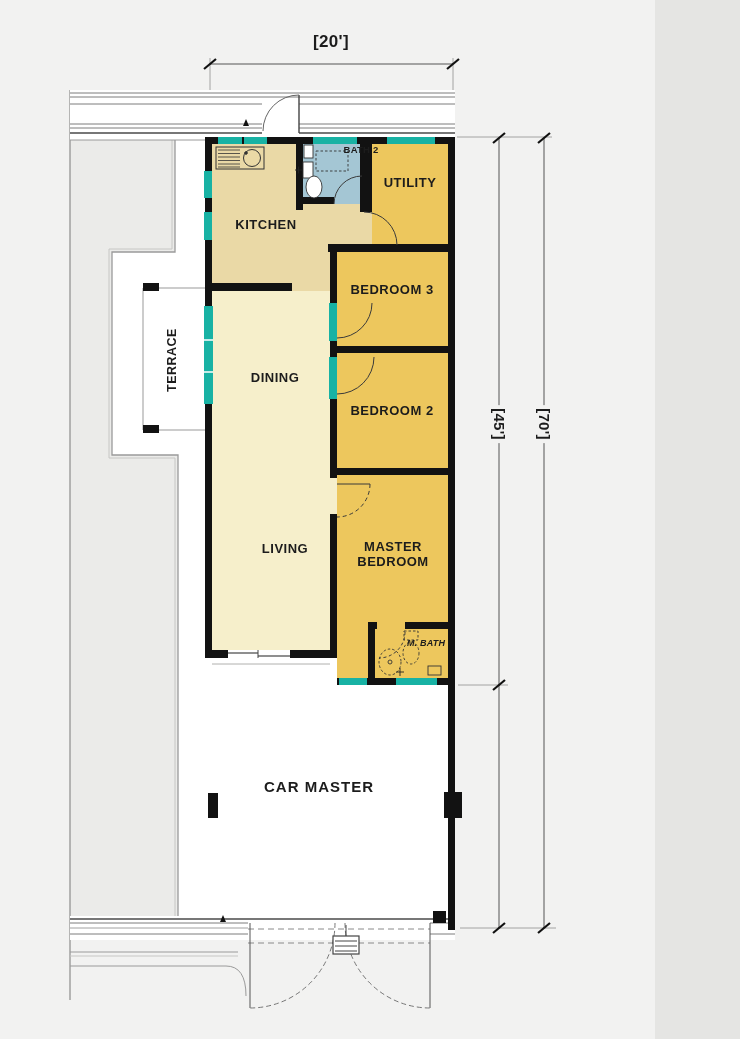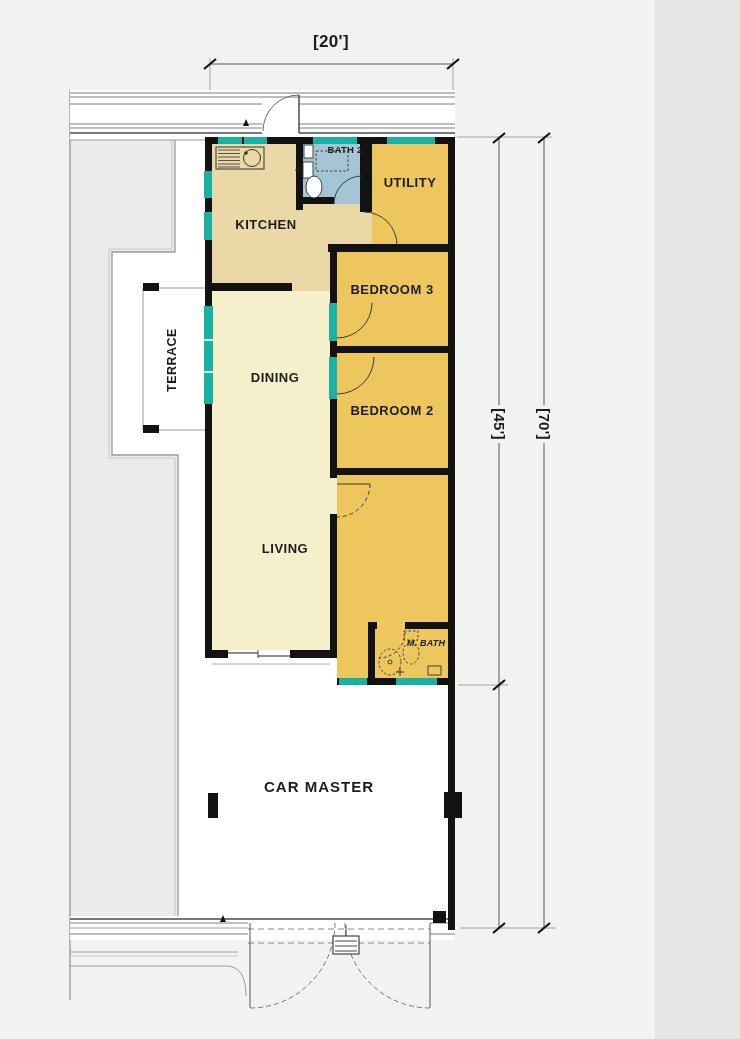--- a/index.html
+++ b/index.html
@@ -238,22 +238,23 @@
       <line x1="538" y1="933" x2="550" y2="923"></line>
     </g>
   </g>
 </svg>
 
   <div class="lbl dim" style="left:331px;top:42px;font-size:17px;">[20']</div>
   <div class="lbl dim boxed rot-cw" style="left:499px;top:424px;font-size:15px;">[45']</div>
   <div class="lbl dim boxed rot-cw" style="left:544px;top:424px;font-size:15px;">[70']</div>
 
   <div class="lbl md" style="left:266px;top:225px;">KITCHEN</div>
-  <div class="lbl sm" style="left:345px;top:150px;">BATH 2</div>
+  <div class="lbl sm" style="left:345px;top:150px;padding-left:32px;">BATH 2</div>
   <div class="lbl md" style="left:410px;top:183px;">UTILITY</div>
   <div class="lbl md" style="left:392px;top:290px;">BEDROOM 3</div>
   <div class="lbl md" style="left:392px;top:411px;">BEDROOM 2</div>
   <div class="lbl md" style="left:267px;top:378px;margin-left:8px;">DINING</div>
   <div class="lbl md" style="left:285px;top:549px;">LIVING</div>
+  <div class="lbl md wrap" style="left:393px;top:554px;">MASTER BEDROOM</div>
   <div class="lbl sm" style="left:426px;top:643px;font-size:9px;font-style:italic;">M. BATH</div>
   <div class="lbl md rot-ccw" style="left:172px;top:360px;font-size:12.5px;">TERRACE</div>
   <div class="lbl lg" style="left:319px;top:787px;">CAR MASTER</div>
 </div>
 
 </body></html>

